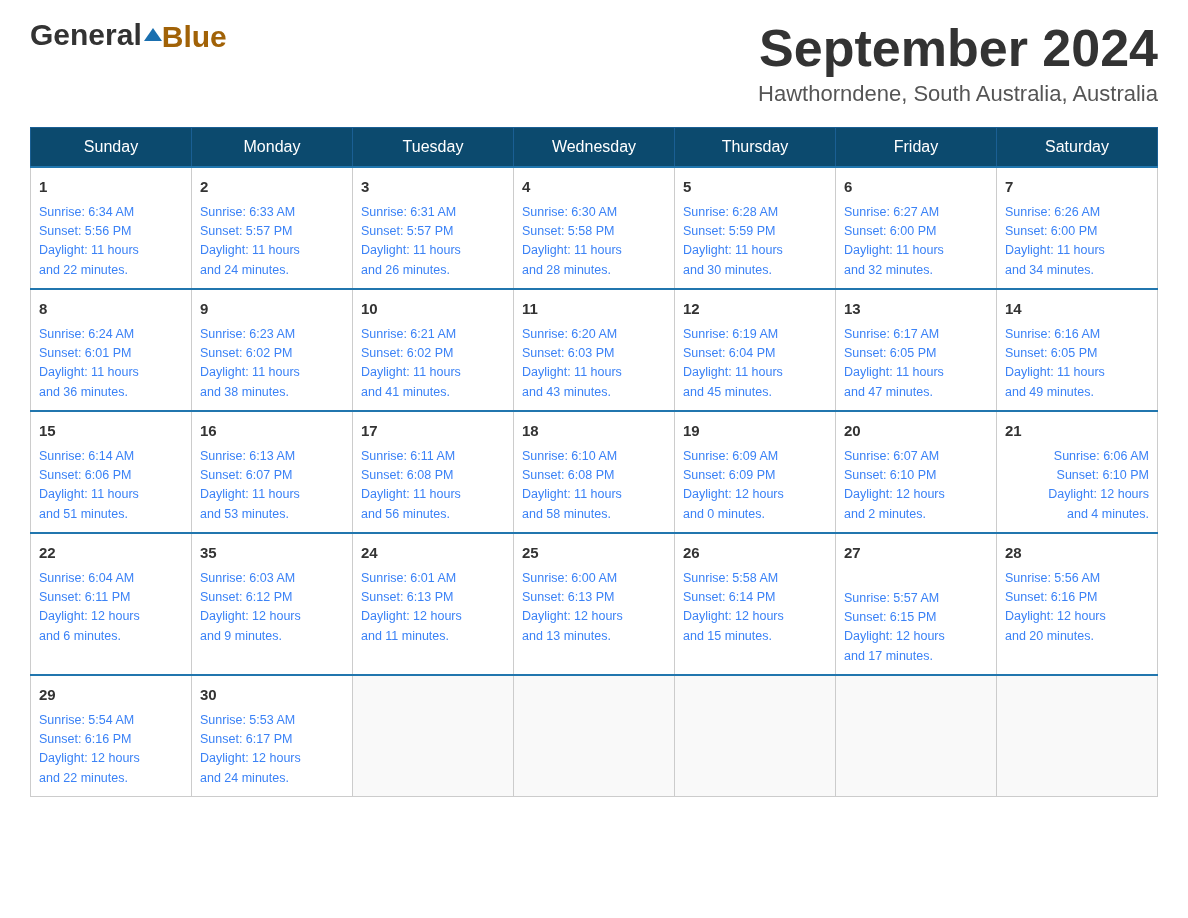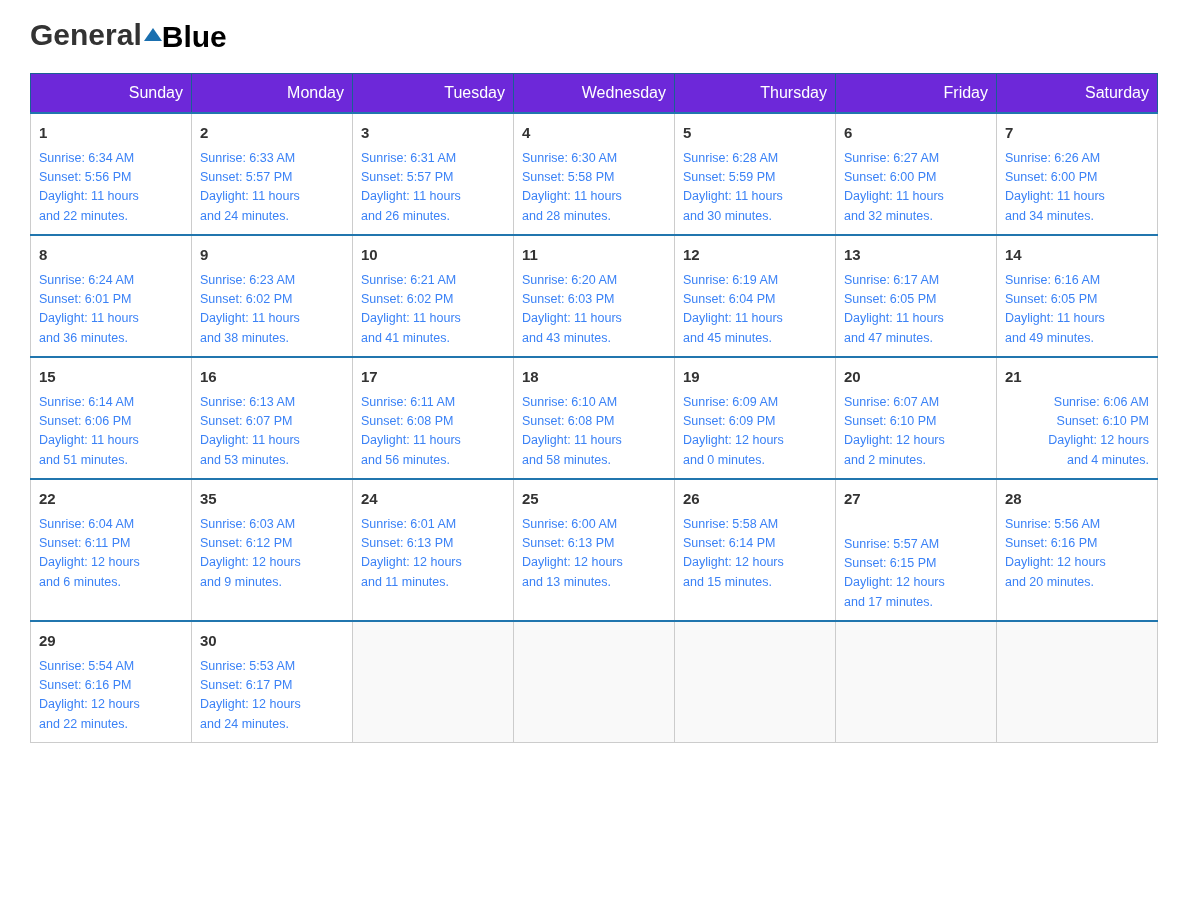--- a/index.html
+++ b/index.html
@@ -35,26 +35,26 @@
       font-size: 22px;
       color: #555;
       margin-top: 4px;
     }
     .calendar-table {
       width: 100%;
       border-collapse: collapse;
       table-layout: fixed;
     }
     .calendar-table th {
-      background: #6d28d9;
+      background: #0c4a6e;
       color: #fff;
       padding: 10px 8px;
       font-size: 16px;
       font-weight: normal;
-      text-align: right;
+      text-align: center;
       border: 1px solid #1a5f94;
     }
     .calendar-table td {
       vertical-align: top;
       padding: 8px 8px;
       border: 1px solid #ccc;
       border-top: 2px solid #2176ae;
       font-size: 13px;
       line-height: 1.5;
       height: 110px;
@@ -78,21 +78,25 @@
     }
   </style>
 </head>
 <body>
 
 <div class="header-section">
   <div class="logo-area">
     <div style="font-size:30px; font-weight:bold; color:#333; line-height:1;">
       <span style="color:#333;">General</span><span style="display:inline-block; width:0; height:0; border-left:9px solid transparent; border-right:0px solid transparent; border-bottom:13px solid #1a6faf; border-top:0; margin-left:2px; vertical-align:middle; position:relative; top:-3px;"></span><span style="display:inline-block; width:0; height:0; border-left:0px solid transparent; border-right:9px solid transparent; border-bottom:13px solid #1a6faf; margin-left:0px; vertical-align:middle; position:relative; top:-3px;"></span>
     </div>
-    <div style="font-size:30px; font-weight:bold; color:#000000; line-height:1.1;">Blue</div>
+    <div style="font-size:30px; font-weight:bold; color:#a16207; line-height:1.1;">Blue</div>
+  </div>
+  <div class="title-area">
+    <div class="month-title">September 2024</div>
+    <div class="location-title">Hawthorndene, South Australia, Australia</div>
   </div>
 </div>
 
 <table class="calendar-table">
   <thead>
     <tr>
       <th>Sunday</th>
       <th>Monday</th>
       <th>Tuesday</th>
       <th>Wednesday</th>

